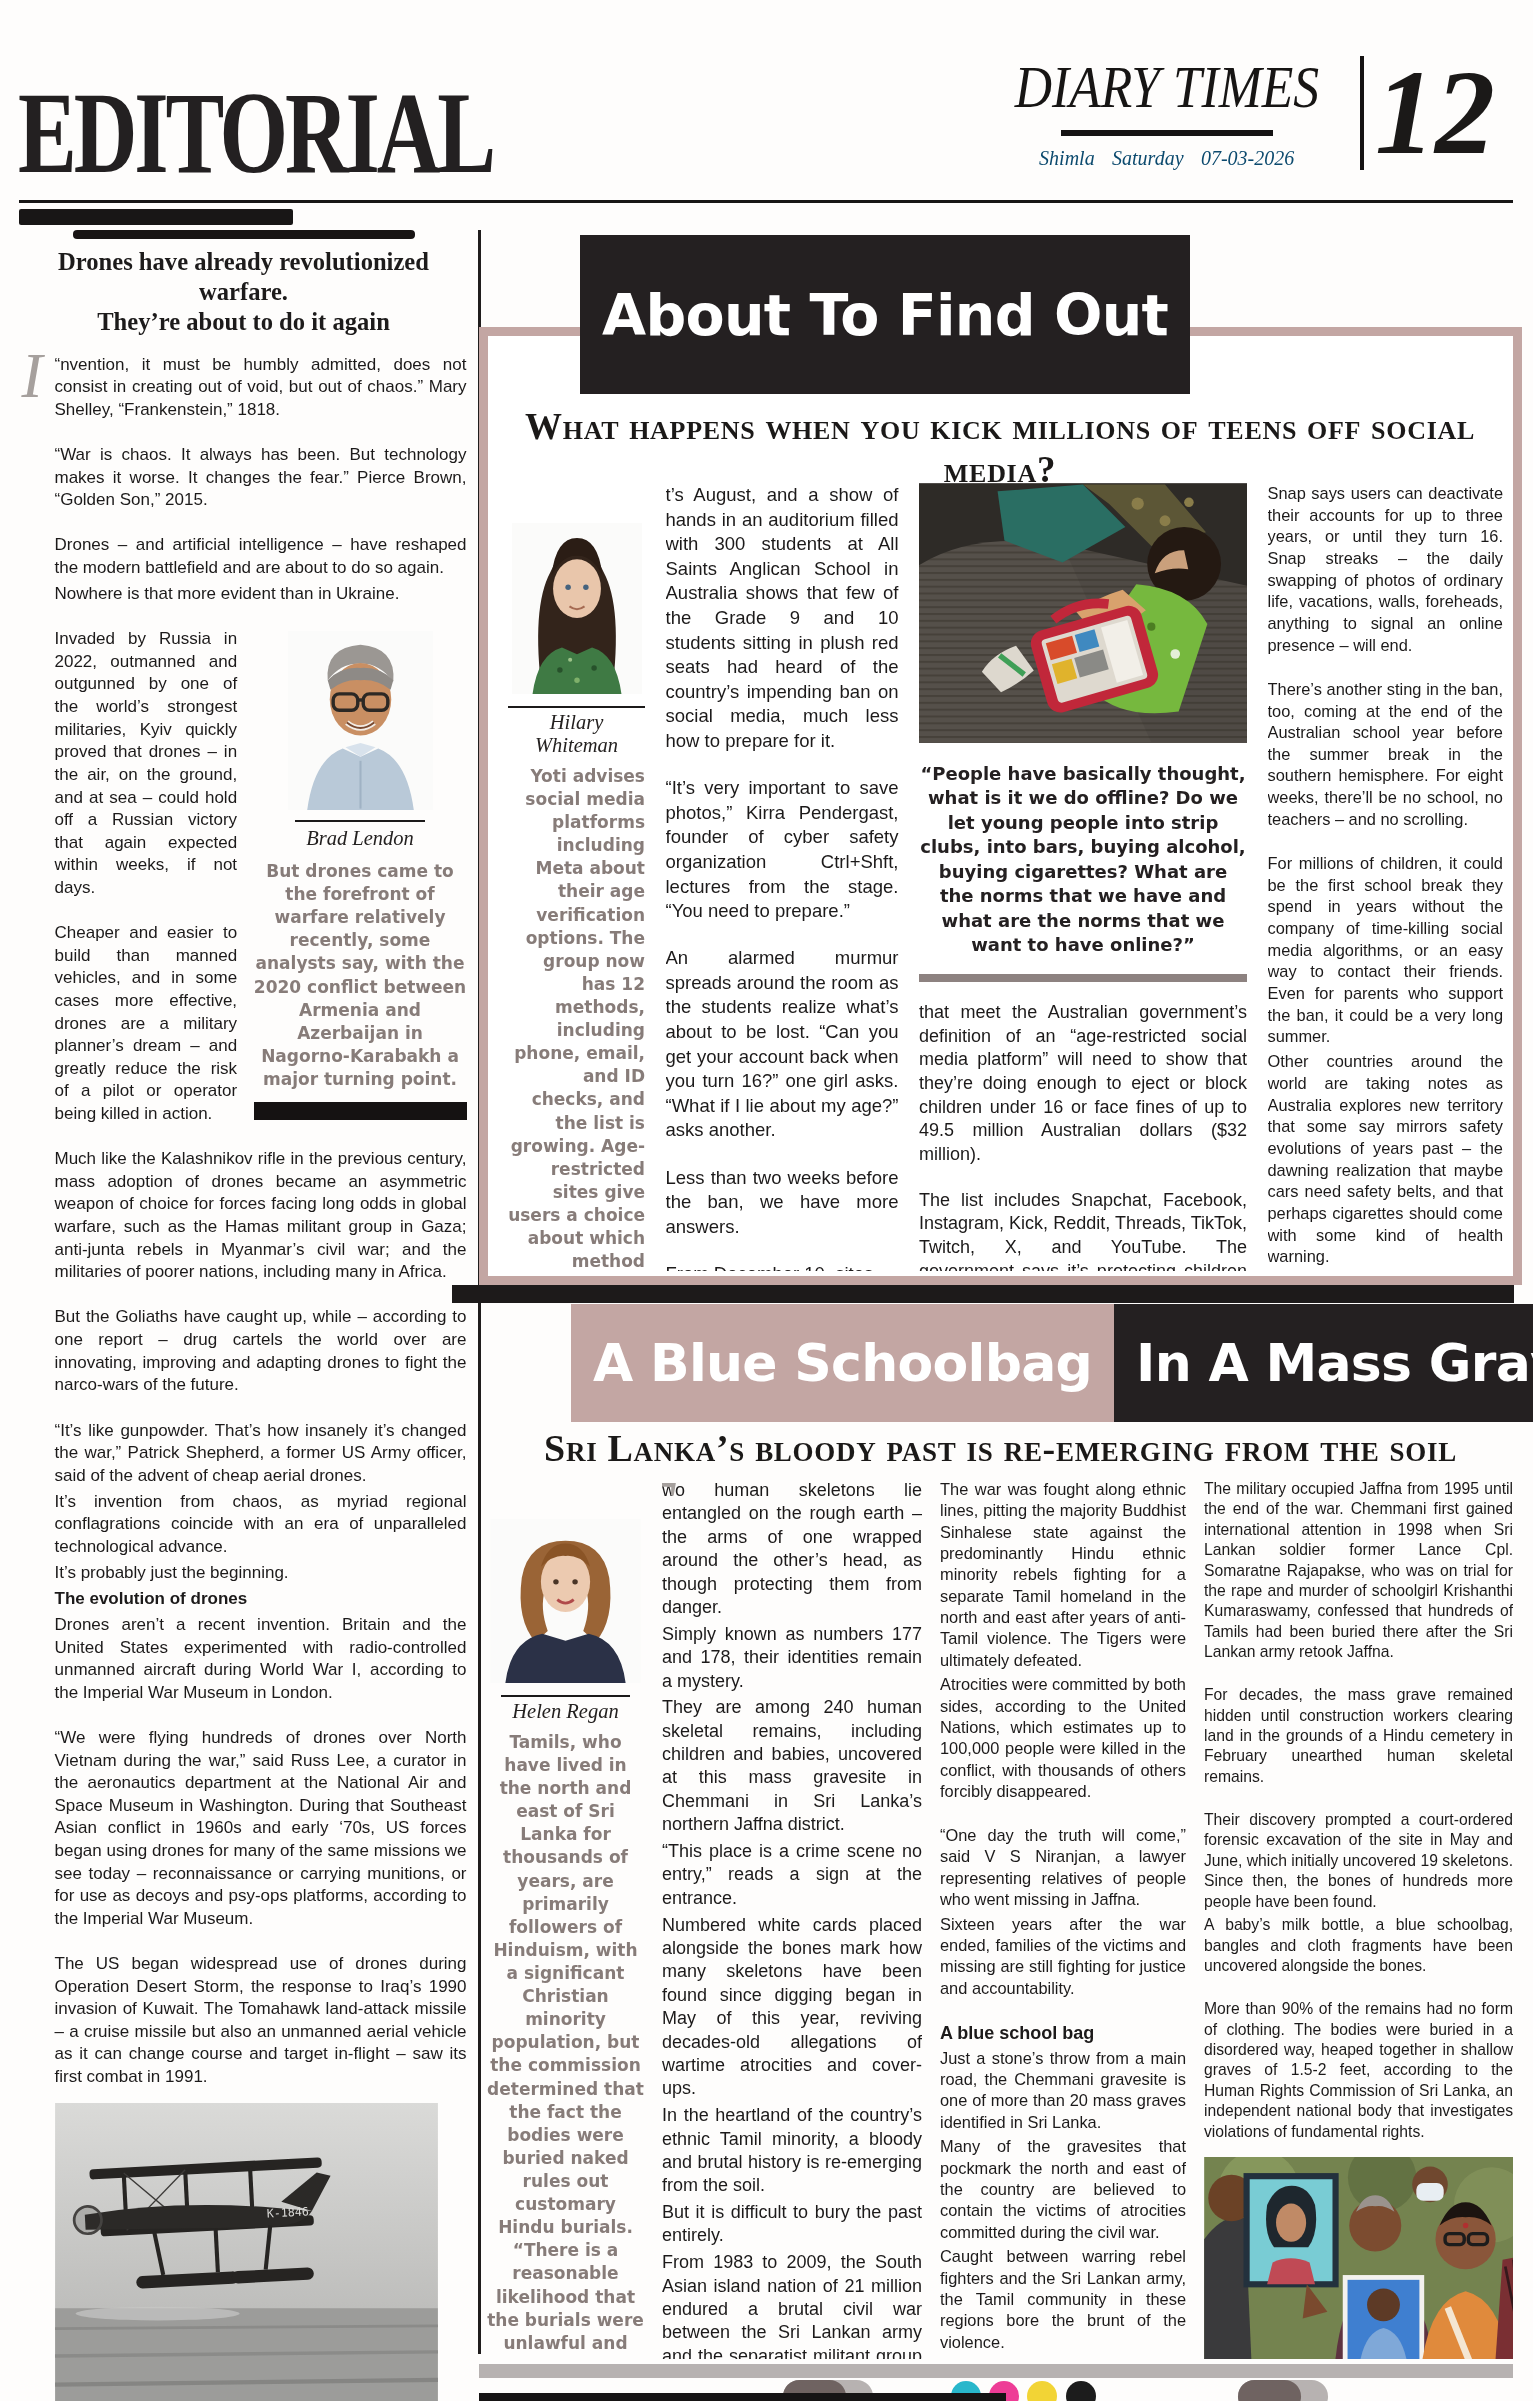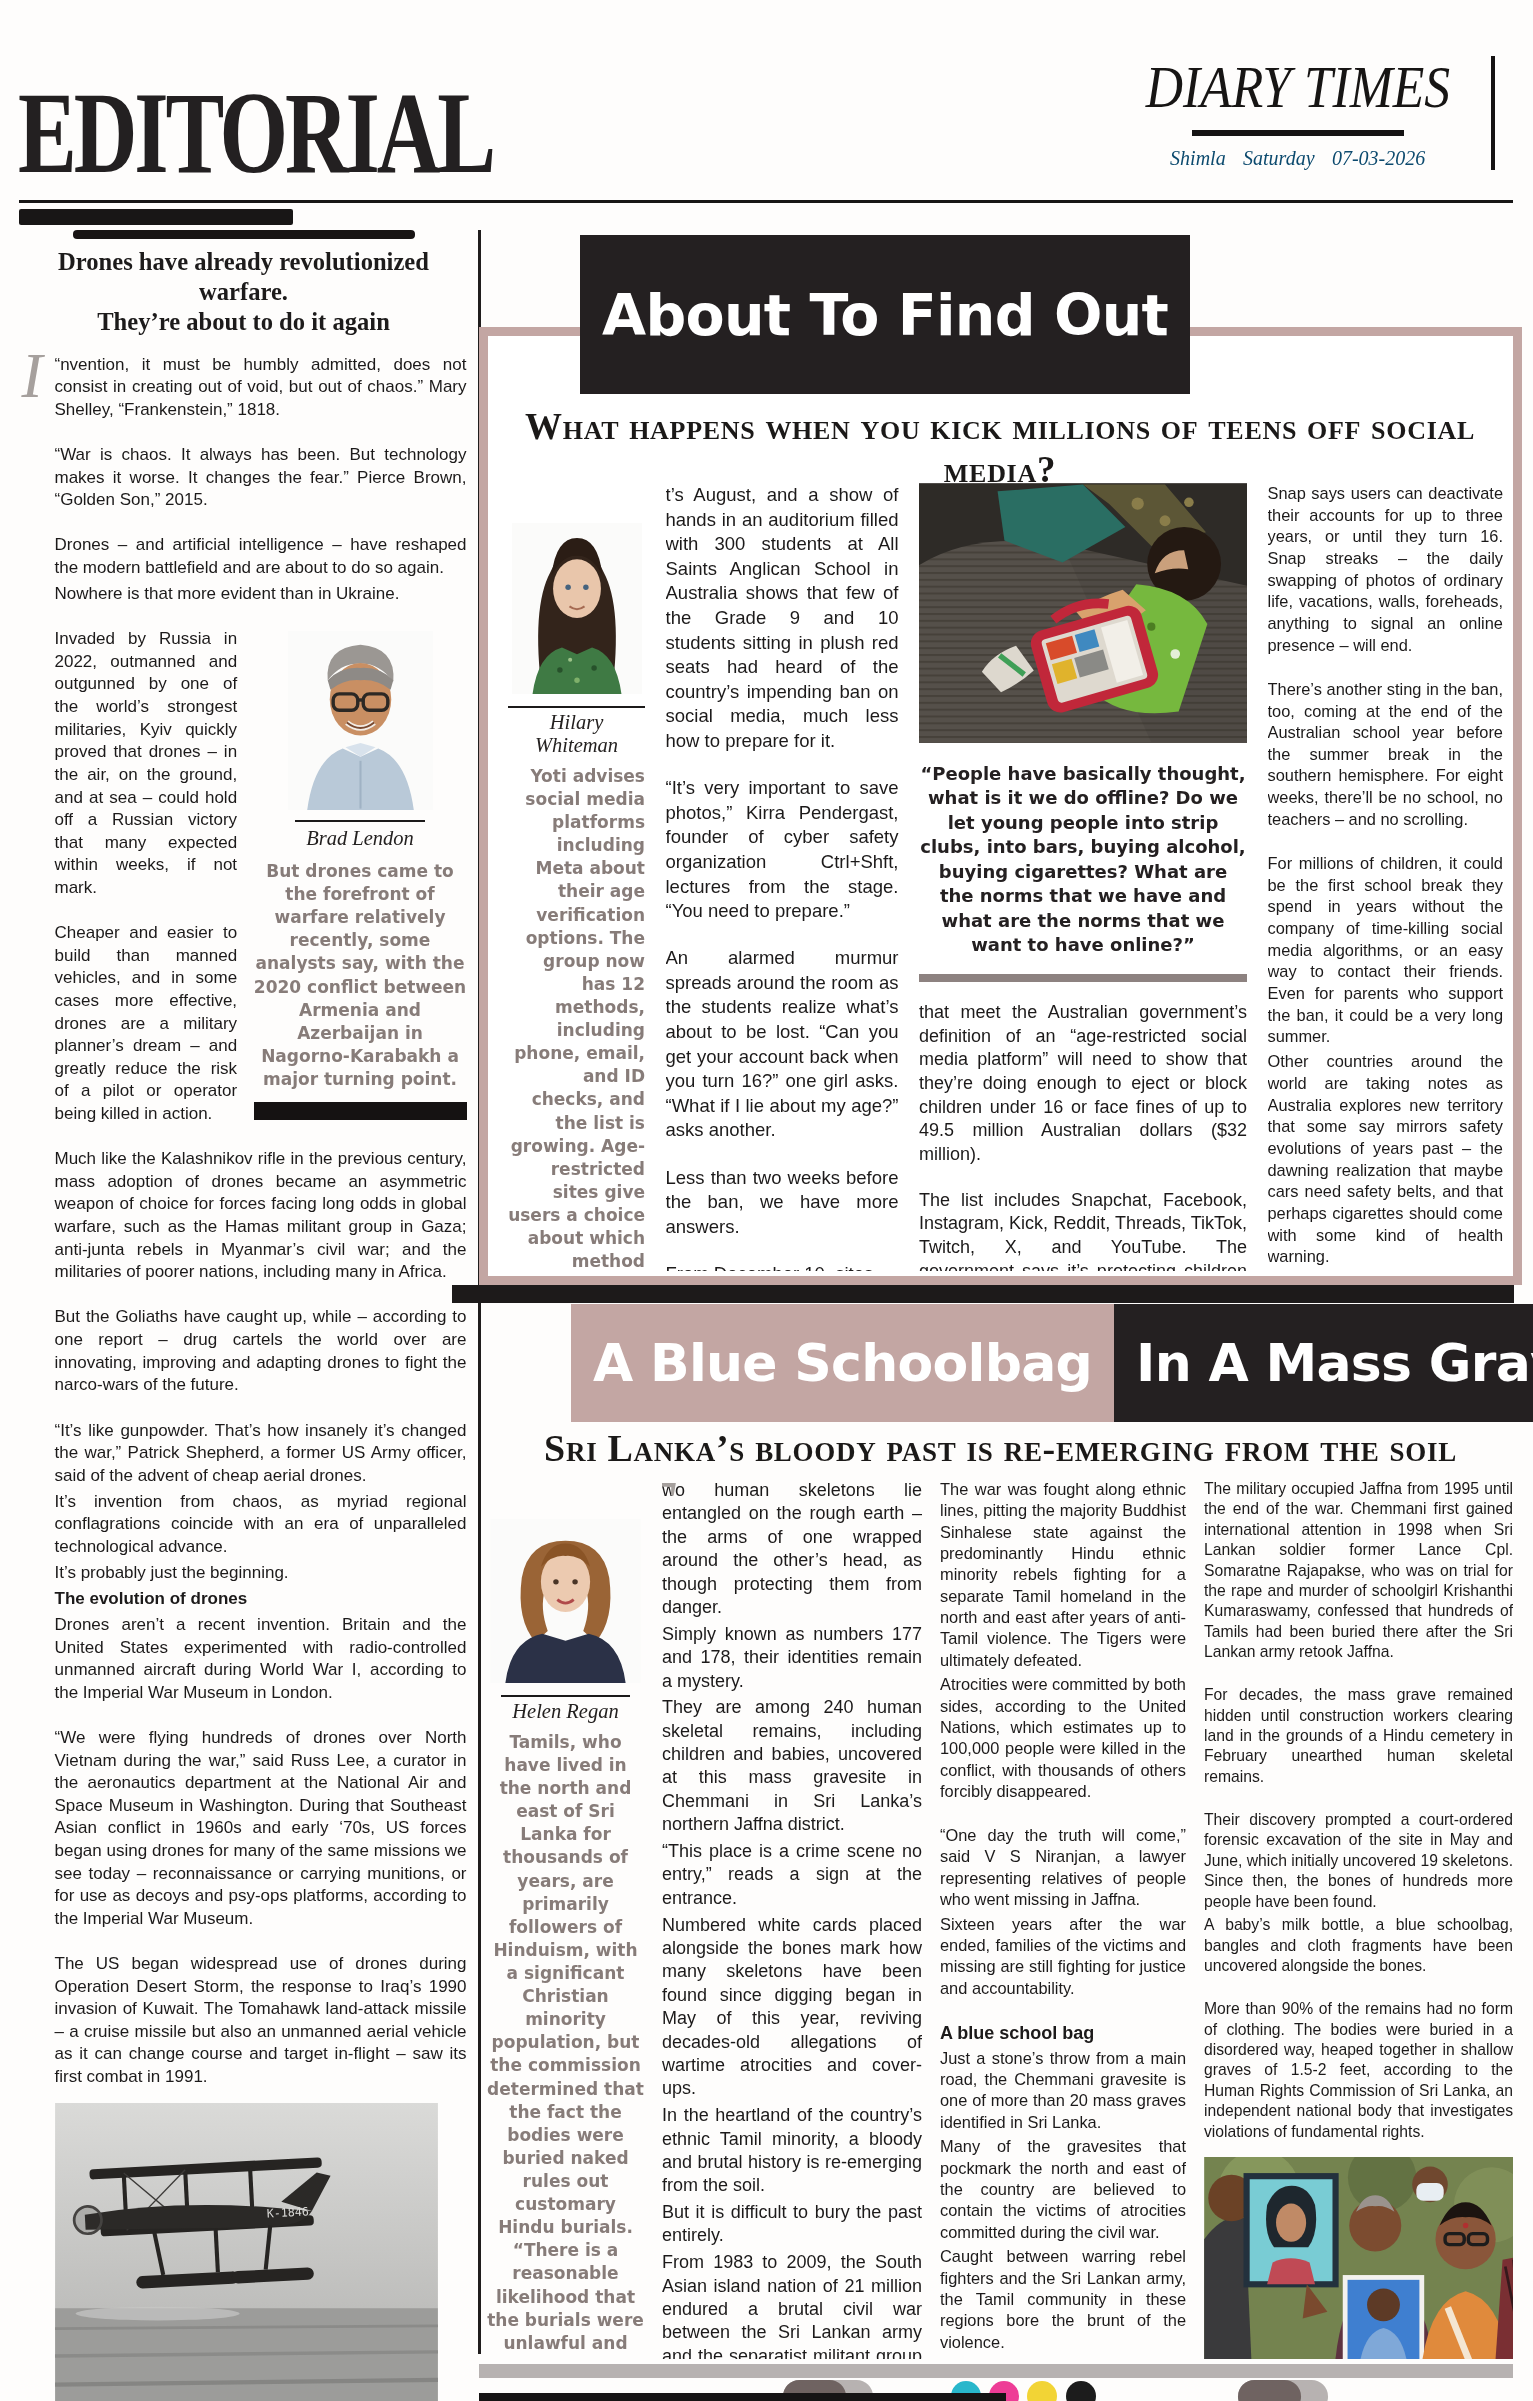--- a/index.html
+++ b/index.html
@@ -100,20 +100,21 @@
   <div class="paper-block">
     <div class="paper-left">
       <div class="paper-name">DIARY TIMES</div>
       <div class="paper-rule"></div>
       <div class="paper-dateline">
         <span>Shimla</span>
         <span>Saturday</span>
         <span>07-03-2026</span>
       </div>
     </div>
+    <div class="page-num">12</div>
   </div>
   <div class="masthead-rule"></div>
   <div class="masthead-bar"></div>
   <div class="v-rule"></div>
 
   <div class="drones">
     <div class="drones-topbar"></div>
     <div class="drones-headline">
       <div>Drones have already revolutionized warfare.</div>
       <div>They’re about to do it again</div>
@@ -137,21 +138,21 @@
           <path d="M86 134 q20 16 40 0" stroke="#7a4a30" stroke-width="3" fill="none"></path>
           <path d="M28 262 q10 -74 52 -90 l26 12 26 -12 q42 16 52 90 z" fill="#b9c9d8"></path>
           <path d="M106 184 l-22 -14 22 -6 22 6 z" fill="#d8e2ec"></path>
           <line x1="106" y1="190" x2="106" y2="260" stroke="#a0b2c4" stroke-width="3"></line>
         </svg>
         <div class="author-name">Brad Lendon</div>
         <div class="author-cap">But drones came to the forefront of warfare relatively recently, some analysts say, with the 2020 conflict between Armenia and Azerbaijan in Nagorno-Karabakh a major turning point.</div>
         <div class="endbar"></div>
       </div>
 
-      <p class="bp gap">Invaded by Russia in 2022, outmanned and outgunned by one of the world’s strongest militaries, Kyiv quickly proved that drones – in the air, on the ground, and at sea – could hold off a Russian victory that many expected within weeks, if not mark.</p>
+      <p class="bp gap">Invaded by Russia in 2022, outmanned and outgunned by one of the world’s strongest militaries, Kyiv quickly proved that drones – in the air, on the ground, and at sea – could hold off a Russian victory that again expected within weeks, if not days.</p>
       <p class="bp gap">Cheaper and easier to build than manned vehicles, and in some cases more effective, drones are a military planner’s dream – and greatly reduce the risk of a pilot or operator being killed in action.</p>
       <p class="bp gap">Much like the Kalashnikov rifle in the previous century, mass adoption of drones became an asymmetric weapon of choice for forces facing long odds in global warfare, such as the Hamas militant group in Gaza; anti-junta rebels in Myanmar’s civil war; and the militaries of poorer nations, including many in Africa.</p>
       <p class="bp gap">But the Goliaths have caught up, while – according to one report – drug cartels the world over are innovating, improving and adapting drones to fight the narco-wars of the future.</p>
       <p class="bp">“It’s like gunpowder. That’s how insanely it’s changed the war,” Patrick Shepherd, a former US Army officer, said of the advent of cheap aerial drones.</p>
       <p class="bp">It’s invention from chaos, as myriad regional conflagrations coincide with an era of unparalleled technological advance.</p>
       <p class="bp">It’s probably just the beginning.</p>
       <p class="bp subhead">The evolution of drones</p>
       <p class="bp gap">Drones aren’t a recent invention. Britain and the United States experimented with radio-controlled unmanned aircraft during World War I, according to the Imperial War Museum in London.</p>
       <p class="bp gap">“We were flying hundreds of drones over North Vietnam during the war,” said Russ Lee, a curator in the aeronautics department at the National Air and Space Museum in Washington. During that Southeast Asian conflict in 1960s and early ‘70s, US forces began using drones for many of the same missions we see today – reconnaissance or carrying munitions, or for use as decoys and psy-ops platforms, according to the Imperial War Museum.</p>
       <p class="bp">The US began widespread use of drones during Operation Desert Storm, the response to Iraq’s 1990 invasion of Kuwait. The Tomahawk land-attack missile – a cruise missile but also an unmanned aerial vehicle as it can change course and target in-flight – saw its first combat in 1991.</p>

